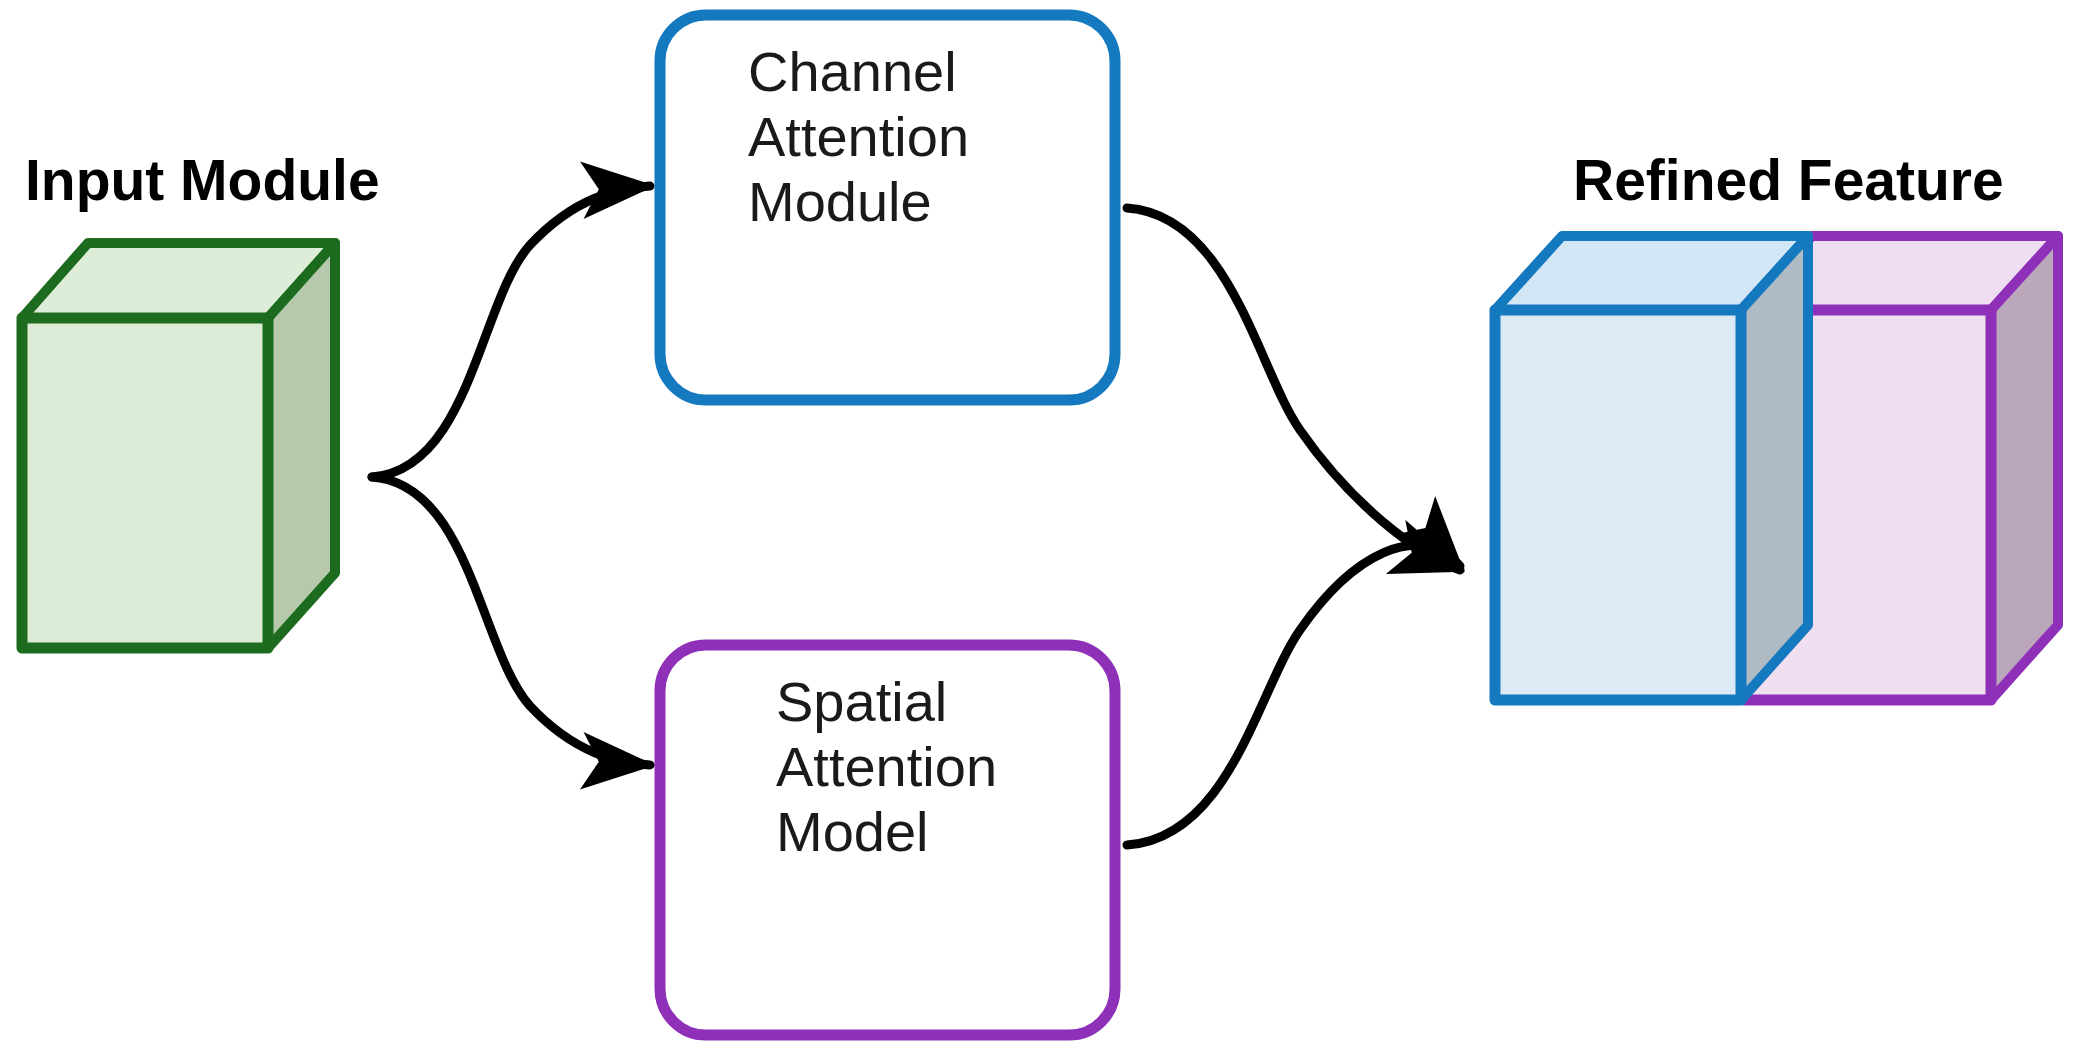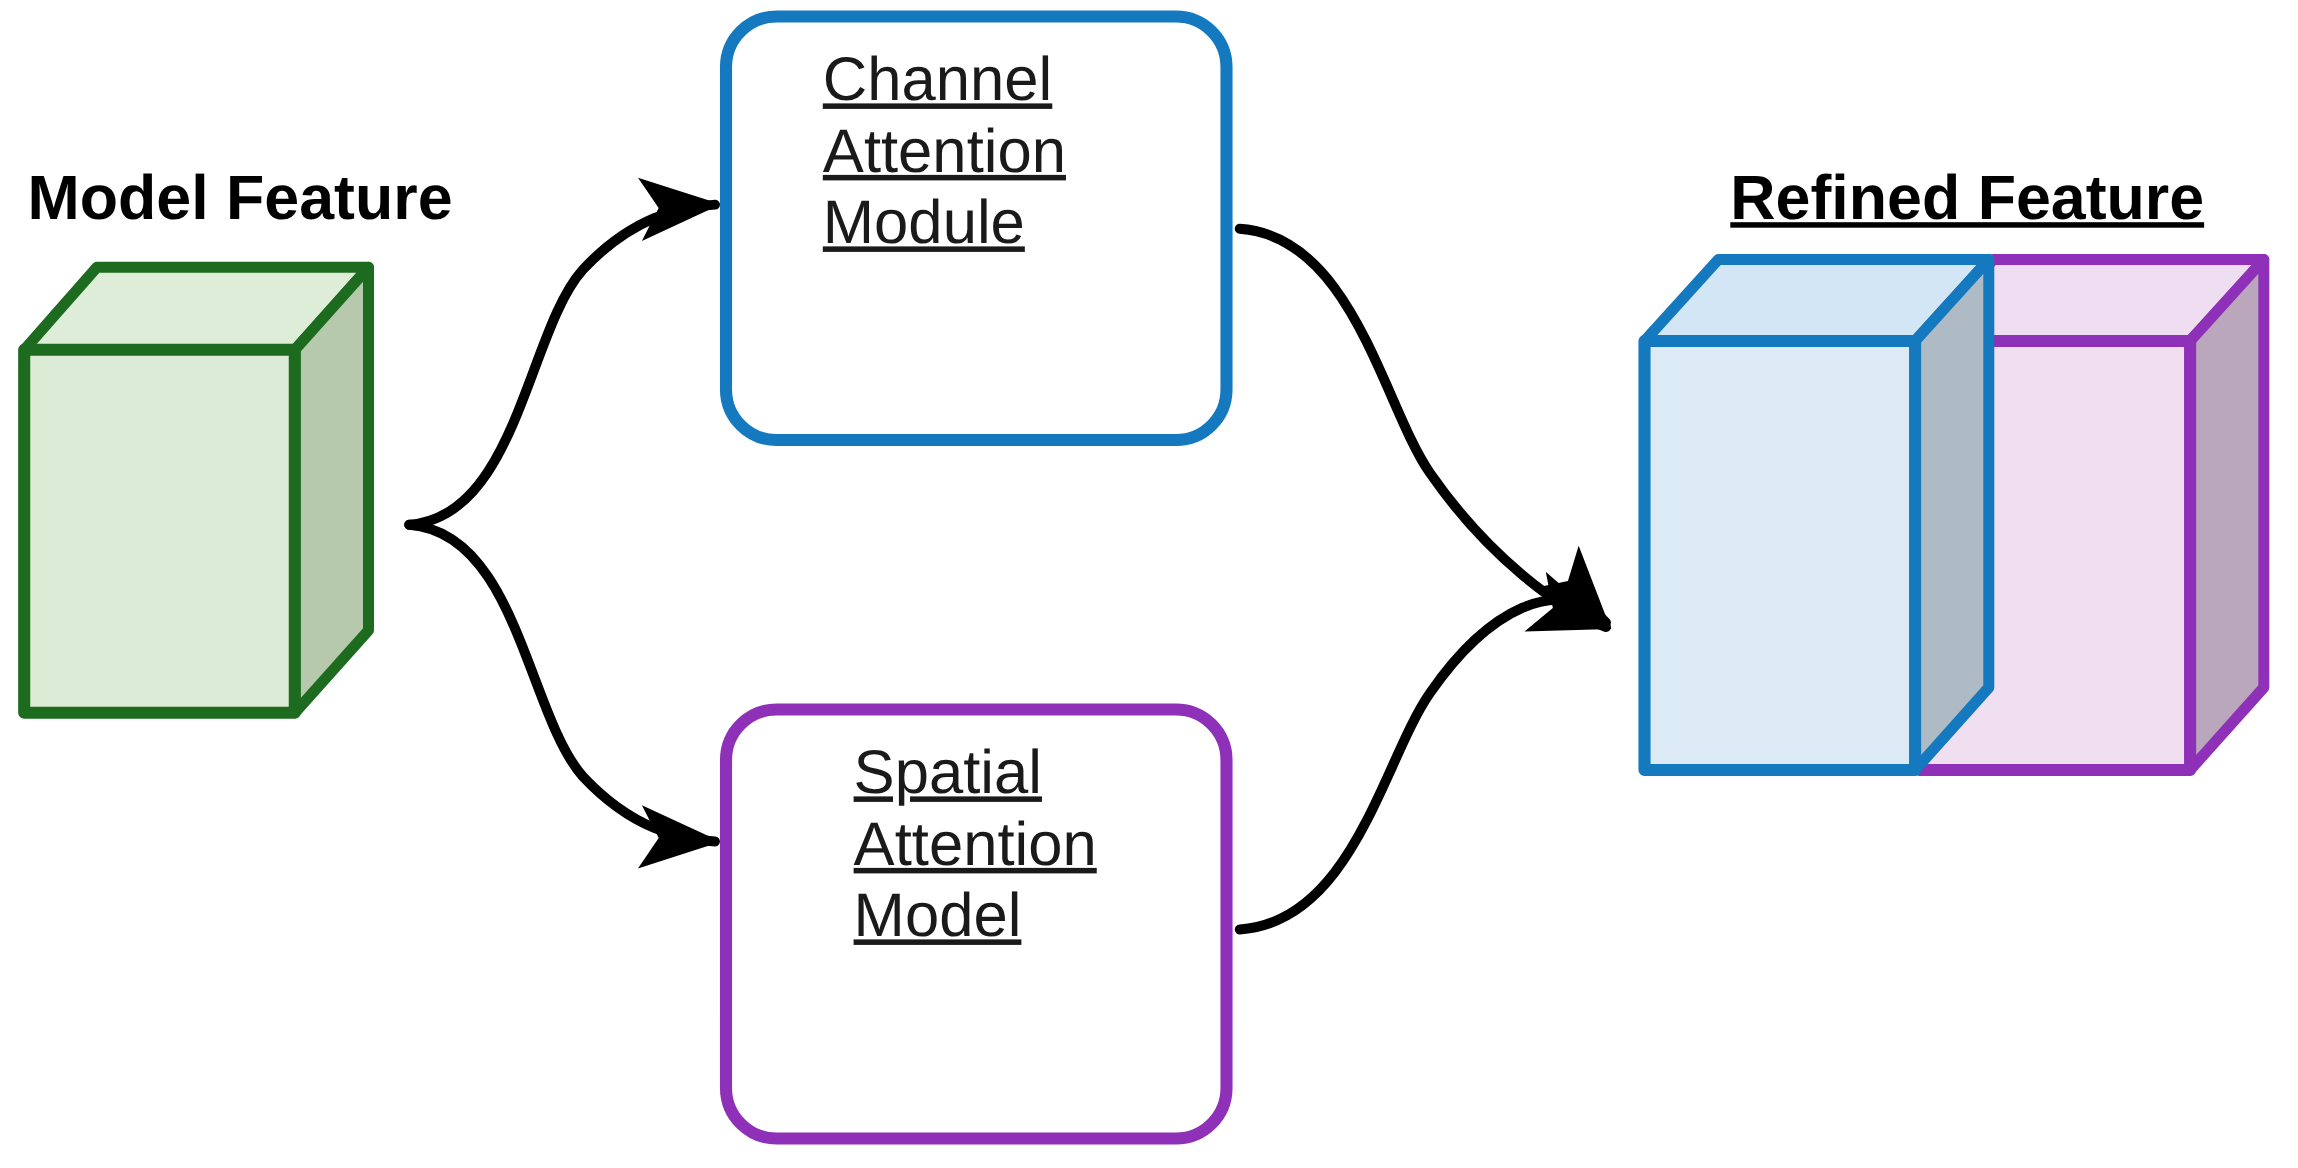--- a/index.html
+++ b/index.html
@@ -11,32 +11,31 @@
   .caption{
     position:absolute;
     font-family:"Liberation Sans","DejaVu Sans",sans-serif;
     font-weight:bold;
     font-size:57px;
     line-height:1;
     color:#000000;
     white-space:nowrap;
   }
   #cap-input{left:25px;top:152px;}
-  #cap-refined{left:1573px;top:152px;text-decoration:underline;}
+  #cap-refined{left:1573px;top:152px;}
 
   .boxlabel{
     position:absolute;
     font-family:"Liberation Sans","DejaVu Sans",sans-serif;
     font-weight:normal;
     font-size:56px;
     line-height:1.16;
     color:#1a1a1a;
     white-space:pre;
     text-align:left;
-    text-decoration:underline;
   }
   #lbl-channel{left:748px;top:40px;}
   #lbl-spatial{left:776px;top:670px;}
 </style>
 </head>
 <body>
 
 <div id="stage">
 
   <svg class="layer" viewBox="0 0 2089 1062">
@@ -72,21 +71,21 @@
       <rect x="1745" y="310" width="246" height="390" fill="#F0DFF1" stroke="#8E30B8" stroke-width="11" stroke-linejoin="round"></rect>
     </g>
 
     <g>
       <path d="M 1495,310 L 1562,236 L 1808,236 L 1741,310 Z" fill="#D3E6F5" stroke="#1479BE" stroke-width="10" stroke-linejoin="round"></path>
       <path d="M 1741,310 L 1808,236 L 1808,625 L 1741,700 Z" fill="#AEBAC4" stroke="#1479BE" stroke-width="10" stroke-linejoin="round"></path>
       <rect x="1495" y="310" width="246" height="390" fill="#DCEAF6" stroke="#1479BE" stroke-width="11" stroke-linejoin="round"></rect>
     </g>
   </svg>
 
-  <div class="caption" id="cap-input">Model Feature</div>
+  <div class="caption" id="cap-input">Input Module</div>
 
   <div class="caption" id="cap-refined">Refined Feature</div>
 
   <div class="boxlabel" id="lbl-channel">Channel
 Attention
 Module</div>
 
   <div class="boxlabel" id="lbl-spatial">Spatial
 Attention
 Model</div>

